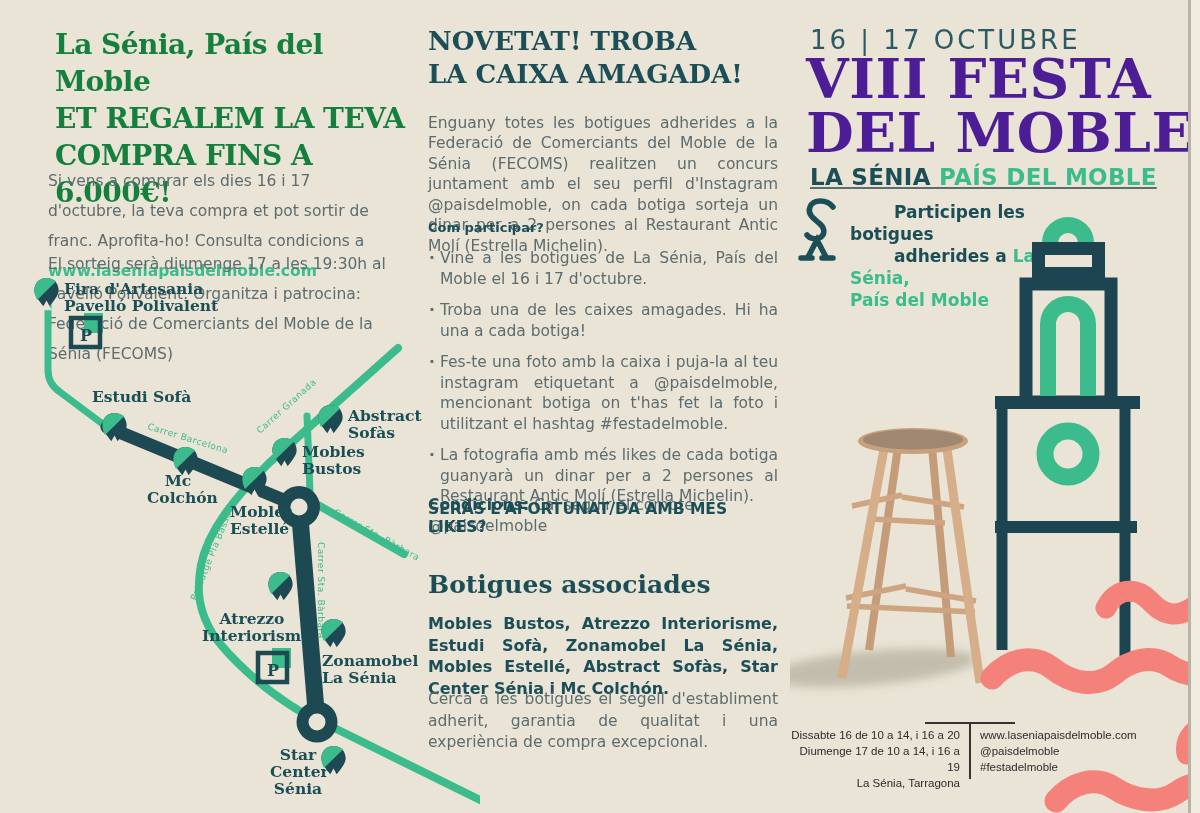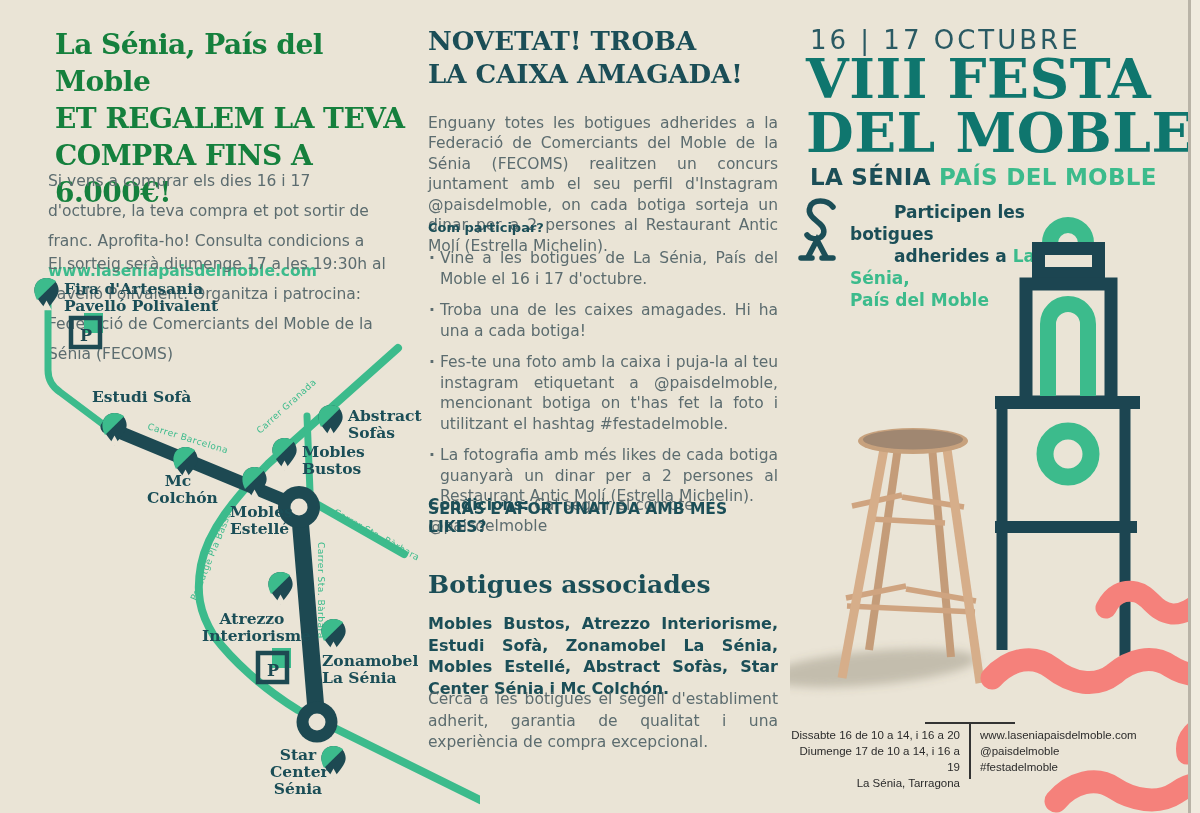--- a/index.html
+++ b/index.html
@@ -33,22 +33,22 @@
   .m-cond-q{left:428px;top:500px;width:350px;font-size:15.5px;font-weight:bold;color:#1b4e57;}
   .m-bot-title{left:428px;top:570px;font-family:"DejaVu Serif",serif;font-weight:bold;
                font-size:25px;color:#1b4e57;text-align:right;}
   .m-bot-list{left:428px;top:613px;width:350px;font-size:16px;line-height:21.5px;font-weight:bold;
               color:#1b4e57;text-align:justify;}
   .m-bot-note{left:428px;top:689px;width:350px;font-size:15.5px;line-height:21.5px;text-align:justify;}
 
   
   .r-dates{left:810px;top:25px;font-size:26px;letter-spacing:3px;color:#2a5a63;}
   .r-title{left:806px;top:52px;font-family:"DejaVu Serif",serif;font-weight:bold;
-           font-size:55px;line-height:54px;color:#0f766e;letter-spacing:0.5px;}
-  .r-sub{left:810px;top:164px;font-size:23px;font-weight:bold;letter-spacing:0.3px;}
+           font-size:55px;line-height:54px;color:#4c1d95;letter-spacing:0.5px;}
+  .r-sub{left:810px;top:164px;font-size:23px;font-weight:bold;letter-spacing:0.3px;text-decoration:underline;}
   .r-sub .dk{color:#1b4e57;} .r-sub .gr{color:#3cbb8c;}
   .r-part{left:850px;top:201px;width:230px;font-size:17px;line-height:22px;font-weight:bold;}
   .r-part .dk{color:#1b4e57;margin-left:44px;} .r-part .gr{color:#3cbb8c;}
 
   
   .f-hr{left:925px;top:722px;width:90px;height:2px;background:#333;}
   .f-vr{left:969px;top:723px;width:2px;height:56px;background:#333;}
   .f-left{left:790px;top:727px;width:170px;text-align:right;font-family:"Liberation Sans",sans-serif;
           font-size:11.5px;line-height:16px;color:#2b2b2b;}
   .f-right{left:980px;top:727px;width:200px;text-align:left;font-family:"Liberation Sans",sans-serif;

